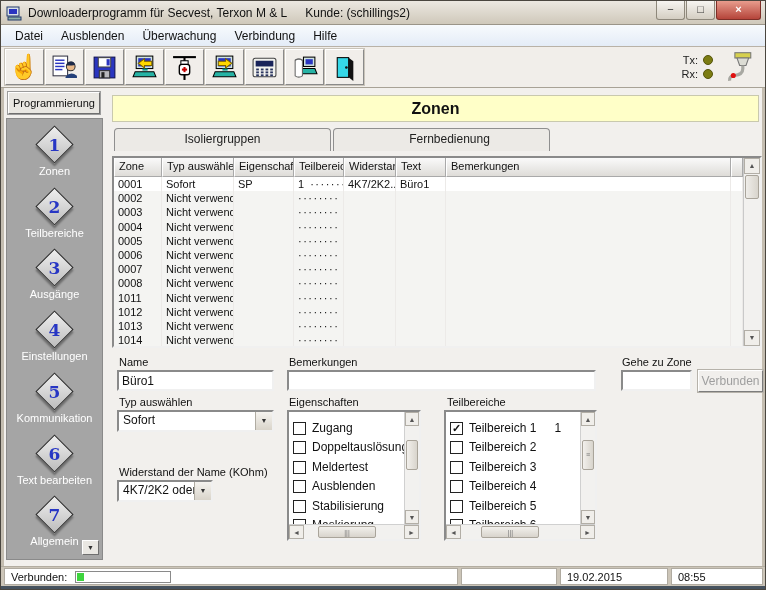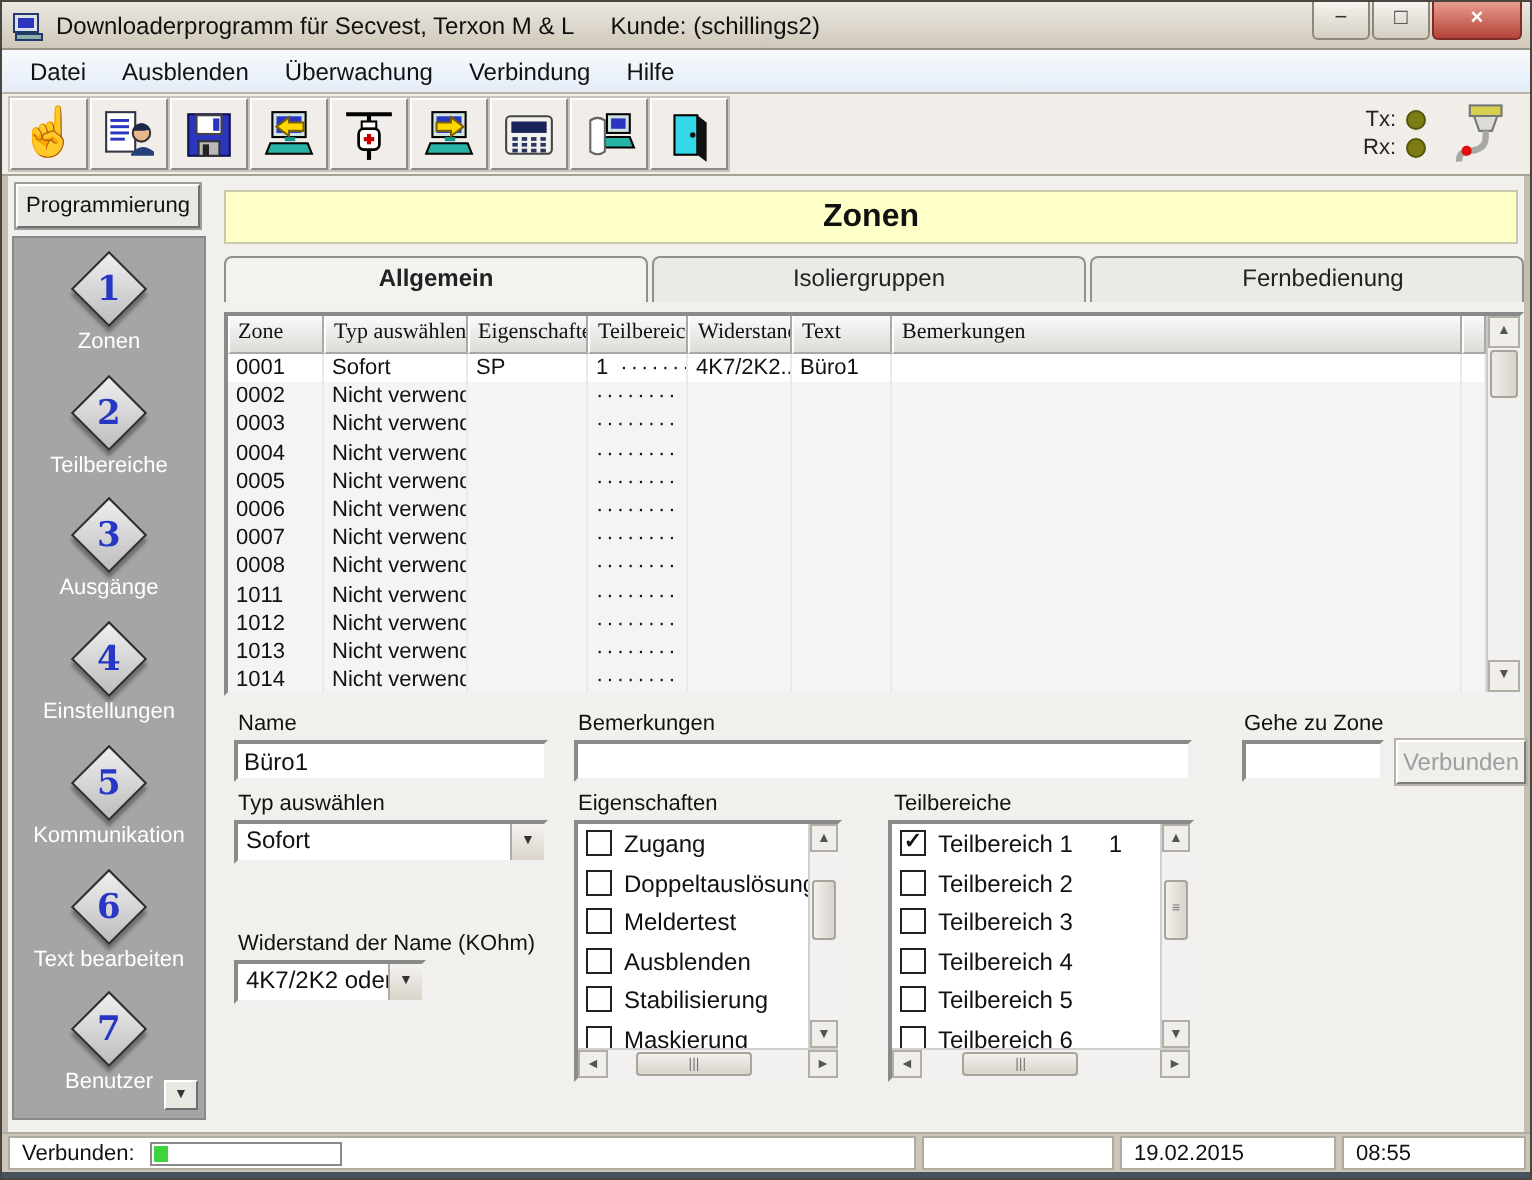--- a/index.html
+++ b/index.html
@@ -108,21 +108,21 @@
   .ztable {
     position:absolute; left:4px; top:68px; width:650px; height:192px;
     background:#fff; border:2px solid; border-color:#8a8a8a #f0f0f0 #f0f0f0 #8a8a8a;
     display:flex;
   }
   .tcols { flex:1; overflow:hidden; }
   .thead { display:grid; grid-template-columns:48px 72px 60px 50px 52px 50px 285px 1fr; height:19px; }
   .th {
     background:linear-gradient(#fafafa,#dedcd8); font-size:11px; color:#111;
     padding:2px 4px; white-space:nowrap; overflow:hidden;
-    border-right:1px solid #a9a9a9; border-left:1px solid #fff; border-bottom:1px solid #a9a9a9;font-family:Liberation Serif, serif;
+    border-right:1px solid #a9a9a9; border-left:1px solid #fff; border-bottom:1px solid #a9a9a9;
   }
   .trow { display:grid; grid-template-columns:48px 72px 60px 50px 52px 50px 285px 1fr; height:14.2px; background:#f4f4f2; }
   .trow.selected { background:#ffffff; }
   .td {
     font-size:11px; color:#111; padding:0 4px; line-height:14px;
     white-space:nowrap; overflow:hidden; border-right:1px solid #eceae8;
   }
   .td.dots { letter-spacing:1.5px; }
   
   .vscroll { width:17px; background:#f2f1ef; border-left:1px solid #c9c9c9; display:flex; flex-direction:column; }
@@ -155,21 +155,21 @@
     width:17px; background:linear-gradient(#f5f3ef,#d9d4ca);
     border-left:1px solid #b0aca2; font-size:7px; color:#333;
     text-align:center; line-height:17px;
   }
   .listbox {
     position:absolute; background:#fff;
     border:2px solid; border-color:#8a8a8a #f0f0f0 #f0f0f0 #8a8a8a;
     display:grid; grid-template-rows:1fr 15px; grid-template-columns:1fr 15px;
   }
   .litems { overflow:hidden; padding:3px 2px 0 4px; }
-  .litem { display:flex; align-items:flex-start; height:19.5px; }
+  .litem { display:flex; align-items:flex-end; height:19.5px; }
   .cbox {
     width:13px; height:13px; background:#fff; border:1px solid #222;
     font-size:11px; font-weight:bold; line-height:11px; text-align:center; color:#111;
     flex:0 0 13px;
   }
   .litem .ltext { font-size:12px; color:#111; margin-left:6px; white-space:nowrap; }
   .litem .lextra { font-size:12px; color:#111; margin-left:18px; }
   .lvscroll { background:#f2f1ef; border-left:1px solid #d0d0d0; display:flex; flex-direction:column; }
   .lvscroll .sbtn { height:14px; }
   .lvscroll .thumb { height:30px; margin:14px 1px 0 1px; background:linear-gradient(90deg,#f2f0ec,#d8d4cc); border:1px solid #a9a49a; border-radius:2px;
@@ -363,31 +363,30 @@
         <div class="nav-item">
           <div class="diamond">
               <span>6</span>
             </div>
           <span class="nav-label">Text bearbeiten</span>
         </div>
         <div class="nav-item">
           <div class="diamond">
               <span>7</span>
             </div>
-          <span class="nav-label">Benutzer</span>
+          <span class="nav-label">Allgemein</span>
         </div>
         <div class="nav-scroll"><span>▼</span></div>
       </div>
     </div>
 
     <div class="main">
       <div class="banner">Zonen</div>
 
       <div class="tabs">
-        <div class="tab tab1 active">Allgemein</div>
         <div class="tab tab2">Isoliergruppen</div>
         <div class="tab tab3">Fernbedienung</div>
       </div>
 
       <div class="ztable">
         <div class="tcols">
           <div class="thead">
             <div class="th">Zone</div>
             <div class="th">Typ auswählen</div>
             <div class="th">Eigenschaften</div>

